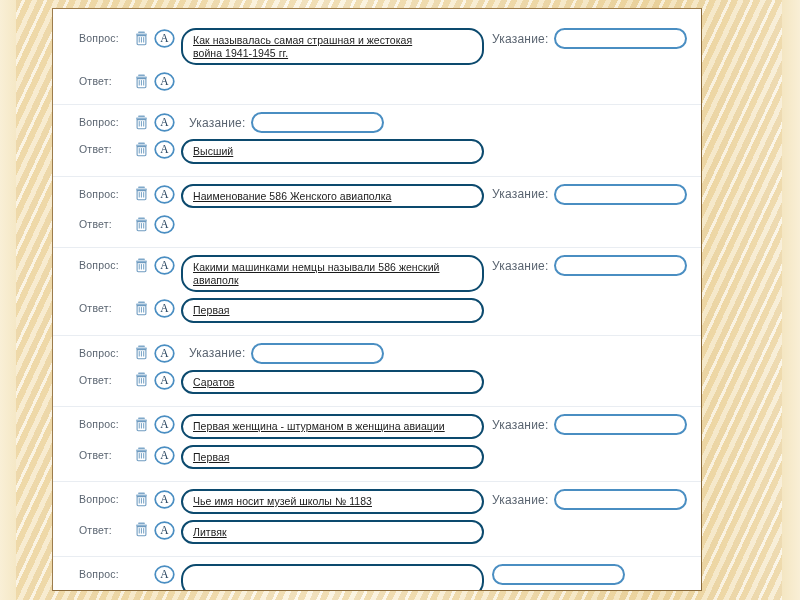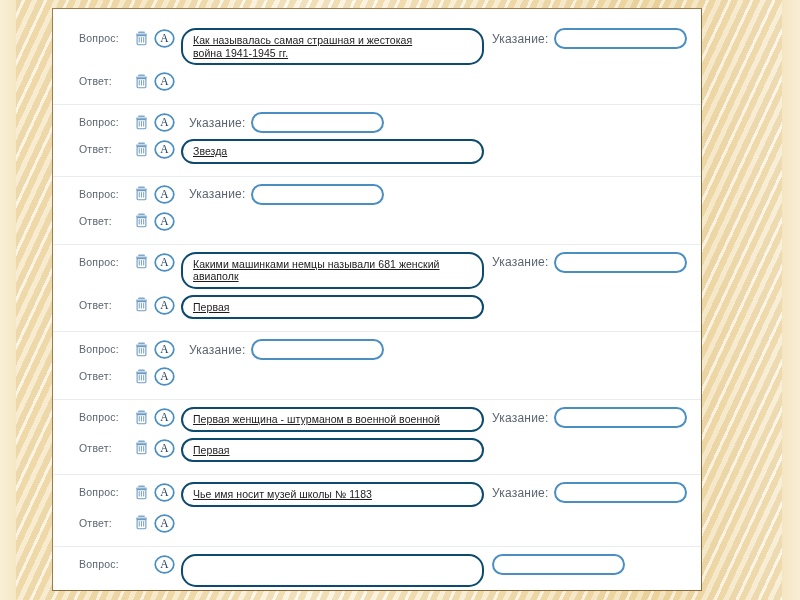--- a/index.html
+++ b/index.html
@@ -246,43 +246,49 @@
       <rect x="8.1" y="6.1" width="1.1" height="5.4" fill="#7fa8c9"></rect>
     </svg>
   </span>
       <span class="icon-btn circle-a">
     <svg class="circle-a-svg" width="21" height="21" viewBox="0 0 21 21" aria-hidden="true">
       <ellipse cx="10.5" cy="10.5" rx="9.3" ry="8.3" fill="#ffffff" stroke="#4a8ec2" stroke-width="1.7"></ellipse>
       <text x="10.5" y="14.4" text-anchor="middle" font-family="'Liberation Serif', serif" font-size="11.5" fill="#24415c">A</text>
     </svg>
   </span>
       <div class="pill a-pill">
-        <span class="txt">Звезда</span>
-      </div>
-    </div>
-  </div>
-      <div class="qa-block">
-    <div class="line">
-      <div class="lbl">Вопрос:</div>
-      <span class="icon-btn">
-    <svg class="trash-svg" width="13" height="15" viewBox="0 0 13 15" aria-hidden="true">
-      <rect x="3.2" y="0.6" width="6.6" height="1.5" rx="0.4" fill="#7fa8c9"></rect>
-      <rect x="1.1" y="2.4" width="10.8" height="1.9" rx="0.5" fill="#8fb4d2"></rect>
-      <path d="M2.1 4.6 h8.8 v8.0 a1.1 1.1 0 0 1 -1.1 1.1 h-6.6 a1.1 1.1 0 0 1 -1.1 -1.1 z" fill="#ffffff" stroke="#6f9bc0" stroke-width="1.1"></path>
-      <rect x="3.7" y="6.1" width="1.1" height="5.4" fill="#7fa8c9"></rect>
-      <rect x="5.9" y="6.1" width="1.1" height="5.4" fill="#7fa8c9"></rect>
-      <rect x="8.1" y="6.1" width="1.1" height="5.4" fill="#7fa8c9"></rect>
-    </svg>
-  </span>
-      <span class="icon-btn circle-a">
-    <svg class="circle-a-svg" width="21" height="21" viewBox="0 0 21 21" aria-hidden="true">
-      <ellipse cx="10.5" cy="10.5" rx="9.3" ry="8.3" fill="#ffffff" stroke="#4a8ec2" stroke-width="1.7"></ellipse>
-      <text x="10.5" y="14.4" text-anchor="middle" font-family="'Liberation Serif', serif" font-size="11.5" fill="#24415c">A</text>
-    </svg>
-  </span>
+        <span class="txt">Высший</span>
+      </div>
+    </div>
+  </div>
+      <div class="qa-block">
+    <div class="line">
+      <div class="lbl">Вопрос:</div>
+      <span class="icon-btn">
+    <svg class="trash-svg" width="13" height="15" viewBox="0 0 13 15" aria-hidden="true">
+      <rect x="3.2" y="0.6" width="6.6" height="1.5" rx="0.4" fill="#7fa8c9"></rect>
+      <rect x="1.1" y="2.4" width="10.8" height="1.9" rx="0.5" fill="#8fb4d2"></rect>
+      <path d="M2.1 4.6 h8.8 v8.0 a1.1 1.1 0 0 1 -1.1 1.1 h-6.6 a1.1 1.1 0 0 1 -1.1 -1.1 z" fill="#ffffff" stroke="#6f9bc0" stroke-width="1.1"></path>
+      <rect x="3.7" y="6.1" width="1.1" height="5.4" fill="#7fa8c9"></rect>
+      <rect x="5.9" y="6.1" width="1.1" height="5.4" fill="#7fa8c9"></rect>
+      <rect x="8.1" y="6.1" width="1.1" height="5.4" fill="#7fa8c9"></rect>
+    </svg>
+  </span>
+      <span class="icon-btn circle-a">
+    <svg class="circle-a-svg" width="21" height="21" viewBox="0 0 21 21" aria-hidden="true">
+      <ellipse cx="10.5" cy="10.5" rx="9.3" ry="8.3" fill="#ffffff" stroke="#4a8ec2" stroke-width="1.7"></ellipse>
+      <text x="10.5" y="14.4" text-anchor="middle" font-family="'Liberation Serif', serif" font-size="11.5" fill="#24415c">A</text>
+    </svg>
+  </span>
+      <div class="pill q-pill ">
+        <span class="txt">
+          <span>Наименование 586 Женского авиаполка</span>
+          
+        </span>
+      </div>
       <div class="hint-wrap">
         <span class="hint-label">Указание:</span>
         <div class="hint-pill"></div>
       </div>
     </div>
     <div class="line">
       <div class="lbl">Ответ:</div>
       <span class="icon-btn">
     <svg class="trash-svg" width="13" height="15" viewBox="0 0 13 15" aria-hidden="true">
       <rect x="3.2" y="0.6" width="6.6" height="1.5" rx="0.4" fill="#7fa8c9"></rect>
@@ -315,21 +321,21 @@
     </svg>
   </span>
       <span class="icon-btn circle-a">
     <svg class="circle-a-svg" width="21" height="21" viewBox="0 0 21 21" aria-hidden="true">
       <ellipse cx="10.5" cy="10.5" rx="9.3" ry="8.3" fill="#ffffff" stroke="#4a8ec2" stroke-width="1.7"></ellipse>
       <text x="10.5" y="14.4" text-anchor="middle" font-family="'Liberation Serif', serif" font-size="11.5" fill="#24415c">A</text>
     </svg>
   </span>
       <div class="pill q-pill two-line">
         <span class="txt">
-          <span>Какими машинками немцы называли 681 женский</span>
+          <span>Какими машинками немцы называли 586 женский</span>
           <span class="l2">авиаполк</span>
         </span>
       </div>
       <div class="hint-wrap">
         <span class="hint-label">Указание:</span>
         <div class="hint-pill"></div>
       </div>
     </div>
     <div class="line">
       <div class="lbl">Ответ:</div>
@@ -389,20 +395,23 @@
       <rect x="5.9" y="6.1" width="1.1" height="5.4" fill="#7fa8c9"></rect>
       <rect x="8.1" y="6.1" width="1.1" height="5.4" fill="#7fa8c9"></rect>
     </svg>
   </span>
       <span class="icon-btn circle-a">
     <svg class="circle-a-svg" width="21" height="21" viewBox="0 0 21 21" aria-hidden="true">
       <ellipse cx="10.5" cy="10.5" rx="9.3" ry="8.3" fill="#ffffff" stroke="#4a8ec2" stroke-width="1.7"></ellipse>
       <text x="10.5" y="14.4" text-anchor="middle" font-family="'Liberation Serif', serif" font-size="11.5" fill="#24415c">A</text>
     </svg>
   </span>
+      <div class="pill a-pill">
+        <span class="txt">Саратов</span>
+      </div>
     </div>
   </div>
       <div class="qa-block">
     <div class="line">
       <div class="lbl">Вопрос:</div>
       <span class="icon-btn">
     <svg class="trash-svg" width="13" height="15" viewBox="0 0 13 15" aria-hidden="true">
       <rect x="3.2" y="0.6" width="6.6" height="1.5" rx="0.4" fill="#7fa8c9"></rect>
       <rect x="1.1" y="2.4" width="10.8" height="1.9" rx="0.5" fill="#8fb4d2"></rect>
       <path d="M2.1 4.6 h8.8 v8.0 a1.1 1.1 0 0 1 -1.1 1.1 h-6.6 a1.1 1.1 0 0 1 -1.1 -1.1 z" fill="#ffffff" stroke="#6f9bc0" stroke-width="1.1"></path>
@@ -412,21 +421,21 @@
     </svg>
   </span>
       <span class="icon-btn circle-a">
     <svg class="circle-a-svg" width="21" height="21" viewBox="0 0 21 21" aria-hidden="true">
       <ellipse cx="10.5" cy="10.5" rx="9.3" ry="8.3" fill="#ffffff" stroke="#4a8ec2" stroke-width="1.7"></ellipse>
       <text x="10.5" y="14.4" text-anchor="middle" font-family="'Liberation Serif', serif" font-size="11.5" fill="#24415c">A</text>
     </svg>
   </span>
       <div class="pill q-pill ">
         <span class="txt">
-          <span>Первая женщина - штурманом в военной военной</span>
+          <span>Первая женщина - штурманом в женщина авиации</span>
           
         </span>
       </div>
       <div class="hint-wrap">
         <span class="hint-label">Указание:</span>
         <div class="hint-pill"></div>
       </div>
     </div>
     <div class="line">
       <div class="lbl">Ответ:</div>
@@ -492,20 +501,23 @@
       <rect x="5.9" y="6.1" width="1.1" height="5.4" fill="#7fa8c9"></rect>
       <rect x="8.1" y="6.1" width="1.1" height="5.4" fill="#7fa8c9"></rect>
     </svg>
   </span>
       <span class="icon-btn circle-a">
     <svg class="circle-a-svg" width="21" height="21" viewBox="0 0 21 21" aria-hidden="true">
       <ellipse cx="10.5" cy="10.5" rx="9.3" ry="8.3" fill="#ffffff" stroke="#4a8ec2" stroke-width="1.7"></ellipse>
       <text x="10.5" y="14.4" text-anchor="middle" font-family="'Liberation Serif', serif" font-size="11.5" fill="#24415c">A</text>
     </svg>
   </span>
+      <div class="pill a-pill">
+        <span class="txt">Литвяк</span>
+      </div>
     </div>
   </div>
       <div class="qa-block">
     <div class="line">
       <div class="lbl">Вопрос:</div>
       <span class="icon-btn">
     
   </span>
       <span class="icon-btn circle-a">
     <svg class="circle-a-svg" width="21" height="21" viewBox="0 0 21 21" aria-hidden="true">

